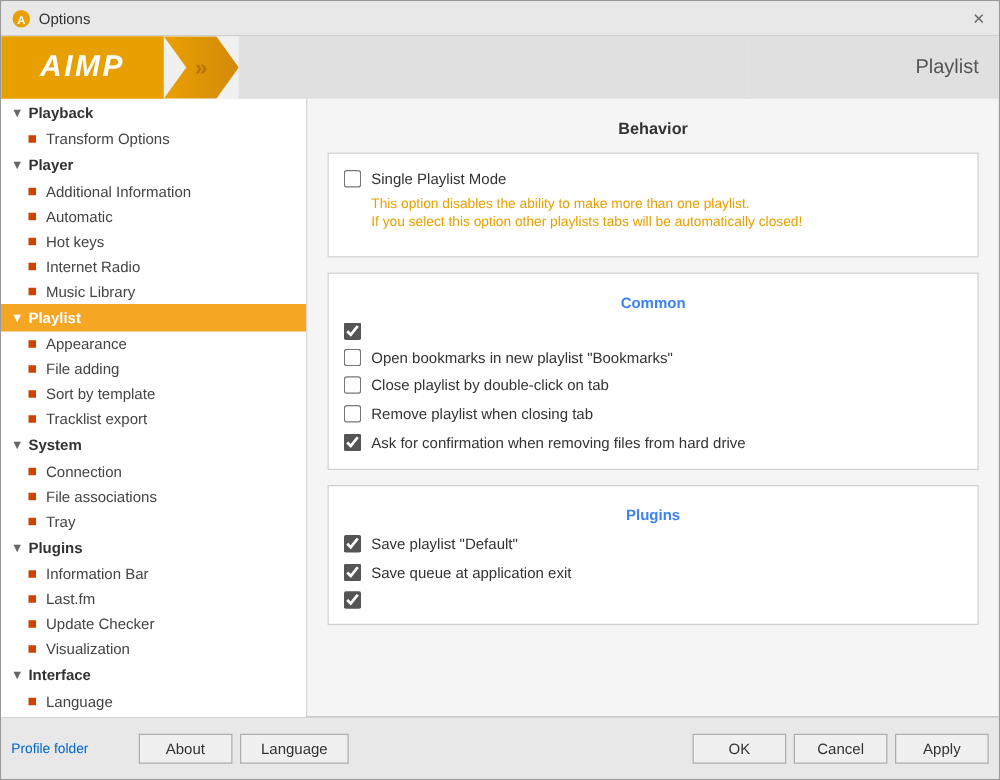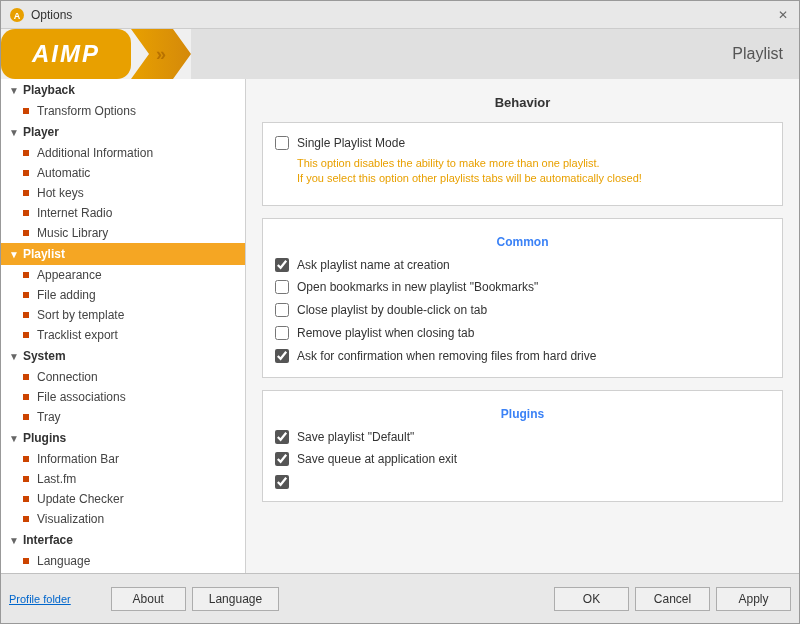--- a/index.html
+++ b/index.html
@@ -8,21 +8,21 @@
     .window { width: 800px; height: 624px; background: #f0f0f0; border: 1px solid #999; display: flex; flex-direction: column; }
 
     
     .title-bar { background: #e8e8e8; height: 28px; display: flex; align-items: center; padding: 0 8px; border-bottom: 1px solid #ccc; flex-shrink: 0; }
     .title-bar-icon { width: 16px; height: 16px; margin-right: 6px; }
     .title-bar-title { font-size: 12px; color: #333; flex: 1; }
     .title-bar-close { width: 16px; height: 16px; cursor: pointer; display: flex; align-items: center; justify-content: center; font-size: 12px; color: #666; }
 
     
     .app-header { height: 50px; background: #f0f0f0; display: flex; align-items: stretch; flex-shrink: 0; }
-    .header-logo { background: #e8a000; width: 130px; display: flex; align-items: center; justify-content: center; border-radius: 14px; }
+    .header-logo { background: #e8a000; width: 130px; display: flex; align-items: center; justify-content: center; }
     .logo-text { color: white; font-size: 24px; font-weight: 900; letter-spacing: 2px; font-style: italic; }
     .header-spacer { flex: 1; background: #e0e0e0; }
     .header-section-title { background: #e0e0e0; display: flex; align-items: center; justify-content: flex-end; padding-right: 16px; min-width: 200px; }
     .header-section-title span { font-size: 16px; color: #555; }
 
     
     .main-content { display: flex; flex: 1; overflow: hidden; }
 
     
     .sidebar { width: 245px; background: white; border-right: 1px solid #d0d0d0; overflow-y: auto; flex-shrink: 0; }
@@ -43,21 +43,21 @@
     .option-label { color: #333; font-size: 12px; line-height: 1.4; }
     .option-description { color: #e8a000; font-size: 11px; margin-left: 22px; margin-top: -2px; margin-bottom: 6px; line-height: 1.4; }
 
     .subsection-label { color: #3b82f6; font-size: 12px; font-weight: bold; margin-bottom: 8px; margin-top: 4px; text-align: center; }
 
     
     .footer { height: 50px; background: #e8e8e8; border-top: 1px solid #c0c0c0; display: flex; align-items: center; padding: 0 8px; flex-shrink: 0; }
     .footer-left { display: flex; gap: 6px; padding-left: 32px; }
     .footer-right { display: flex; gap: 6px; margin-left: auto; }
     .footer-btn { padding: 4px 16px; background: #f0f0f0; border: 1px solid #adadad; font-size: 12px; cursor: pointer; color: #333; min-width: 75px; text-align: center; }
-    .profile-folder { font-size: 11px; color: #0066cc; text-decoration: underline; cursor: pointer; margin-right: 8px; }
+    .profile-folder { font-size: 11px; color: #0066cc; cursor: pointer; margin-right: 8px; }
   </style>
 </head>
 <body>
 
 <div class="window">
 
   <div class="title-bar">
     <div class="title-bar-icon">
       <svg width="16" height="16" viewBox="0 0 16 16">
         <circle cx="8" cy="8" r="7" fill="#e8a000"></circle>
@@ -204,21 +204,20 @@
         <div class="option-description">
           <span>This option disables the ability to make more than one playlist.</span><br>
           <span>If you select this option other playlists tabs will be automatically closed!</span>
         </div>
       </div>
 
       <div class="option-box">
         <div class="subsection-label">Common</div>
         <div class="option-row">
           <input type="checkbox" class="option-checkbox" checked="" style="">
-          <span class="option-label">Ask playlist name at creation</span>
         </div>
         <div class="option-row">
           <input type="checkbox" class="option-checkbox" style="">
           <span class="option-label">Open bookmarks in new playlist "Bookmarks"</span>
         </div>
         <div class="option-row">
           <input type="checkbox" class="option-checkbox" style="">
           <span class="option-label">Close playlist by double-click on tab</span>
         </div>
         <div class="option-row">

